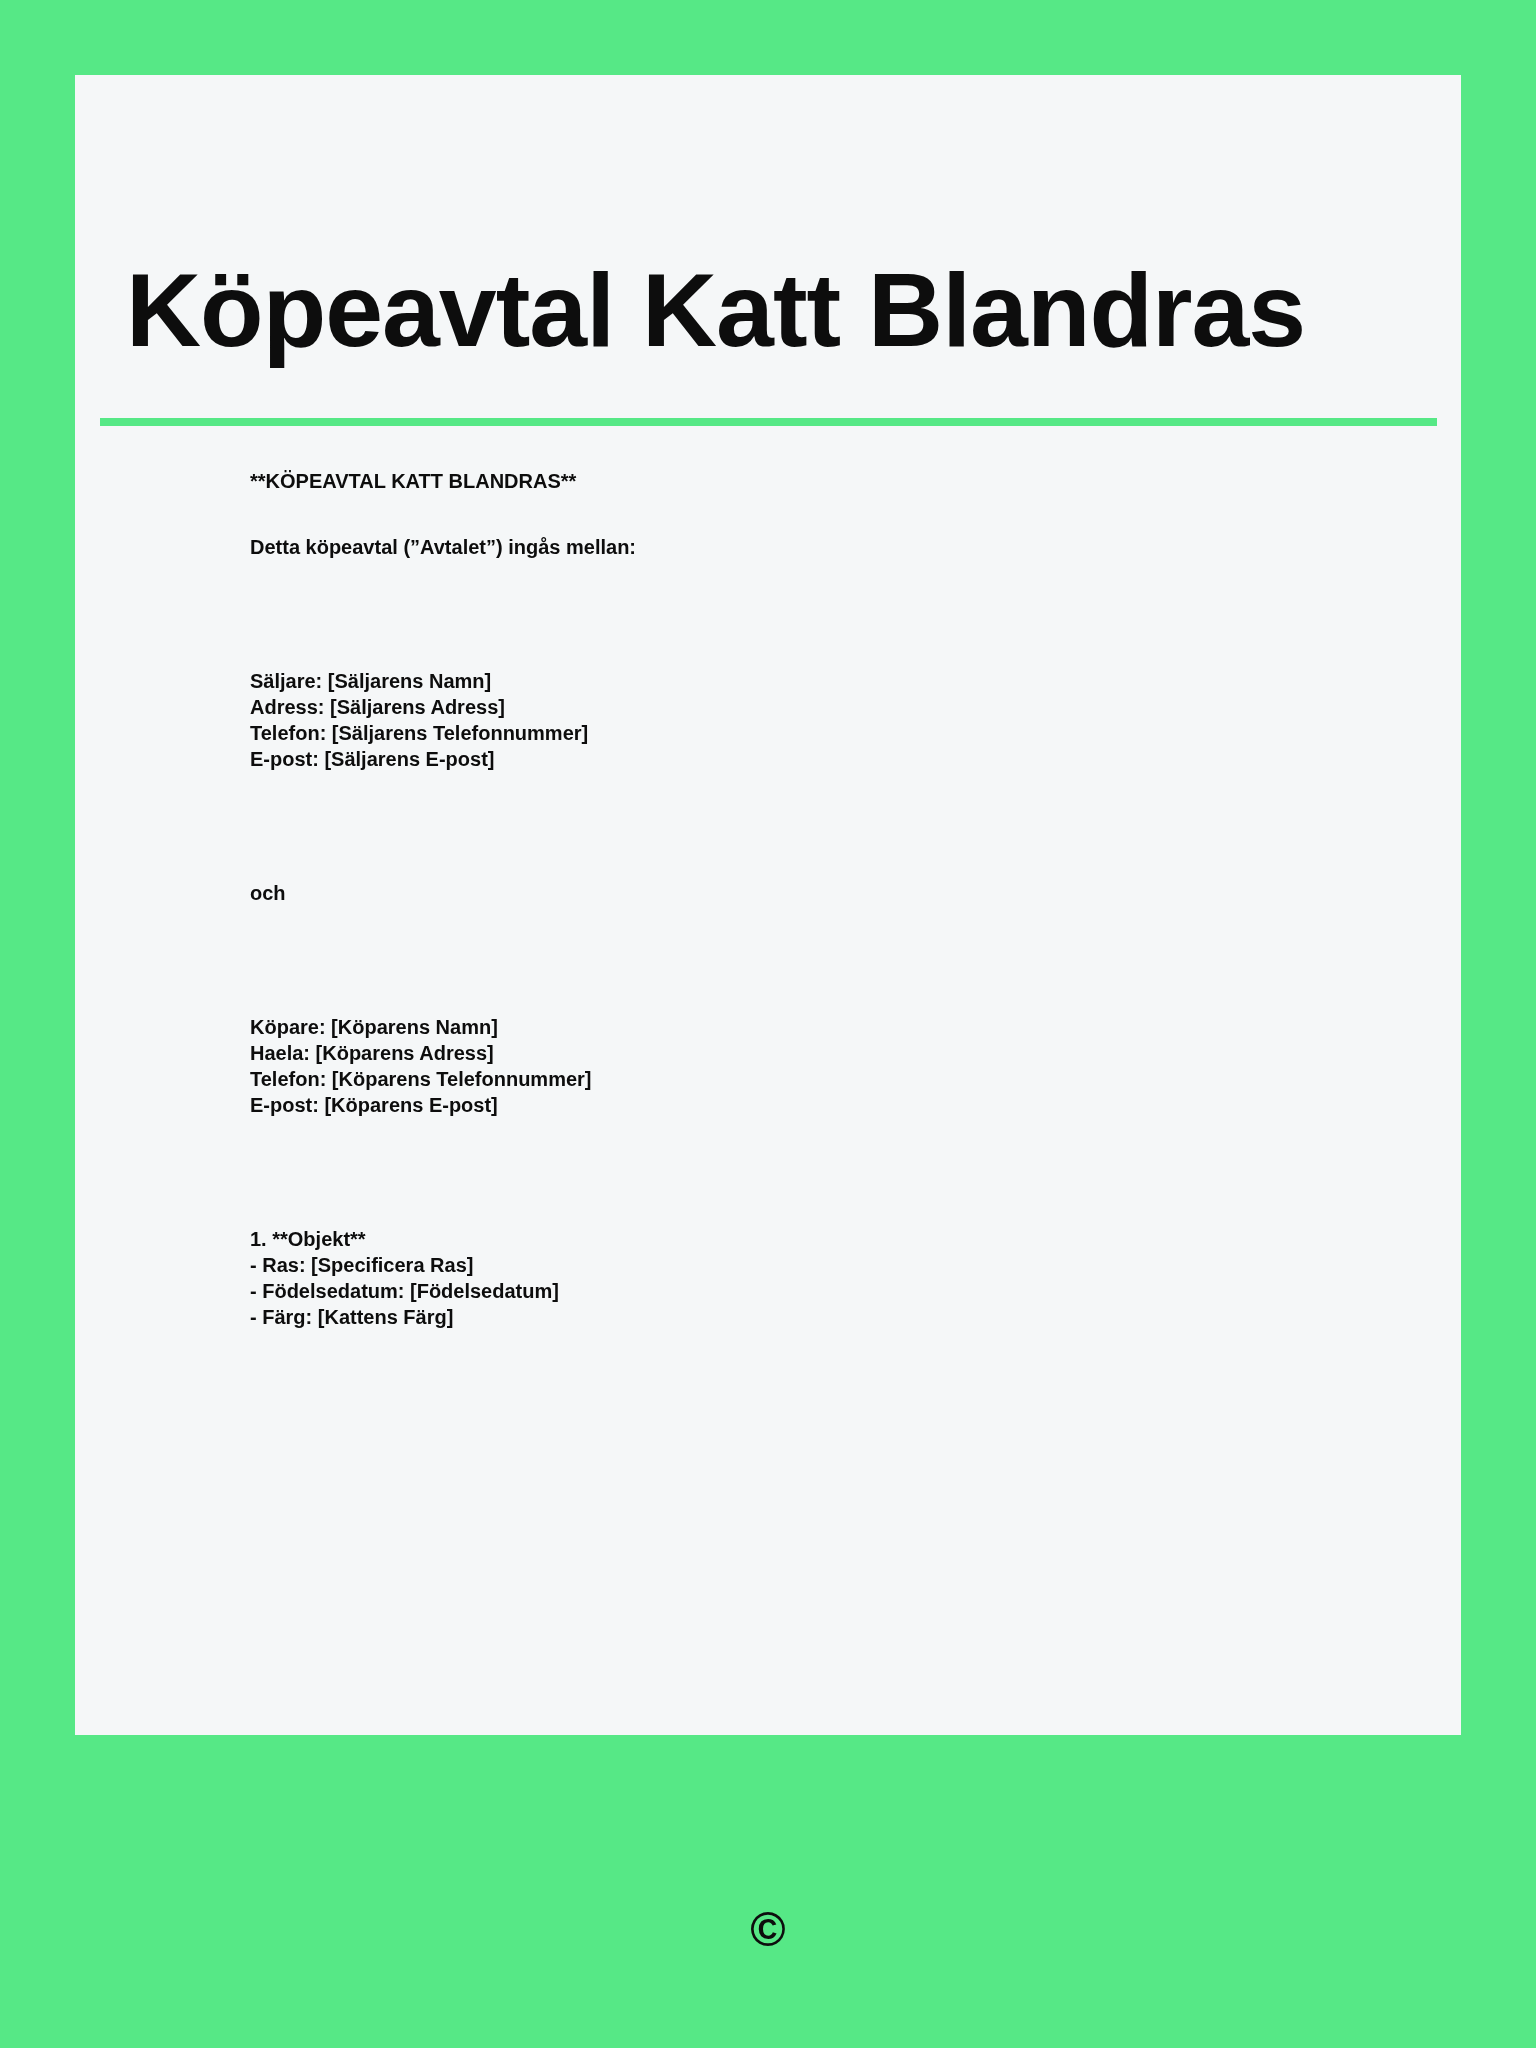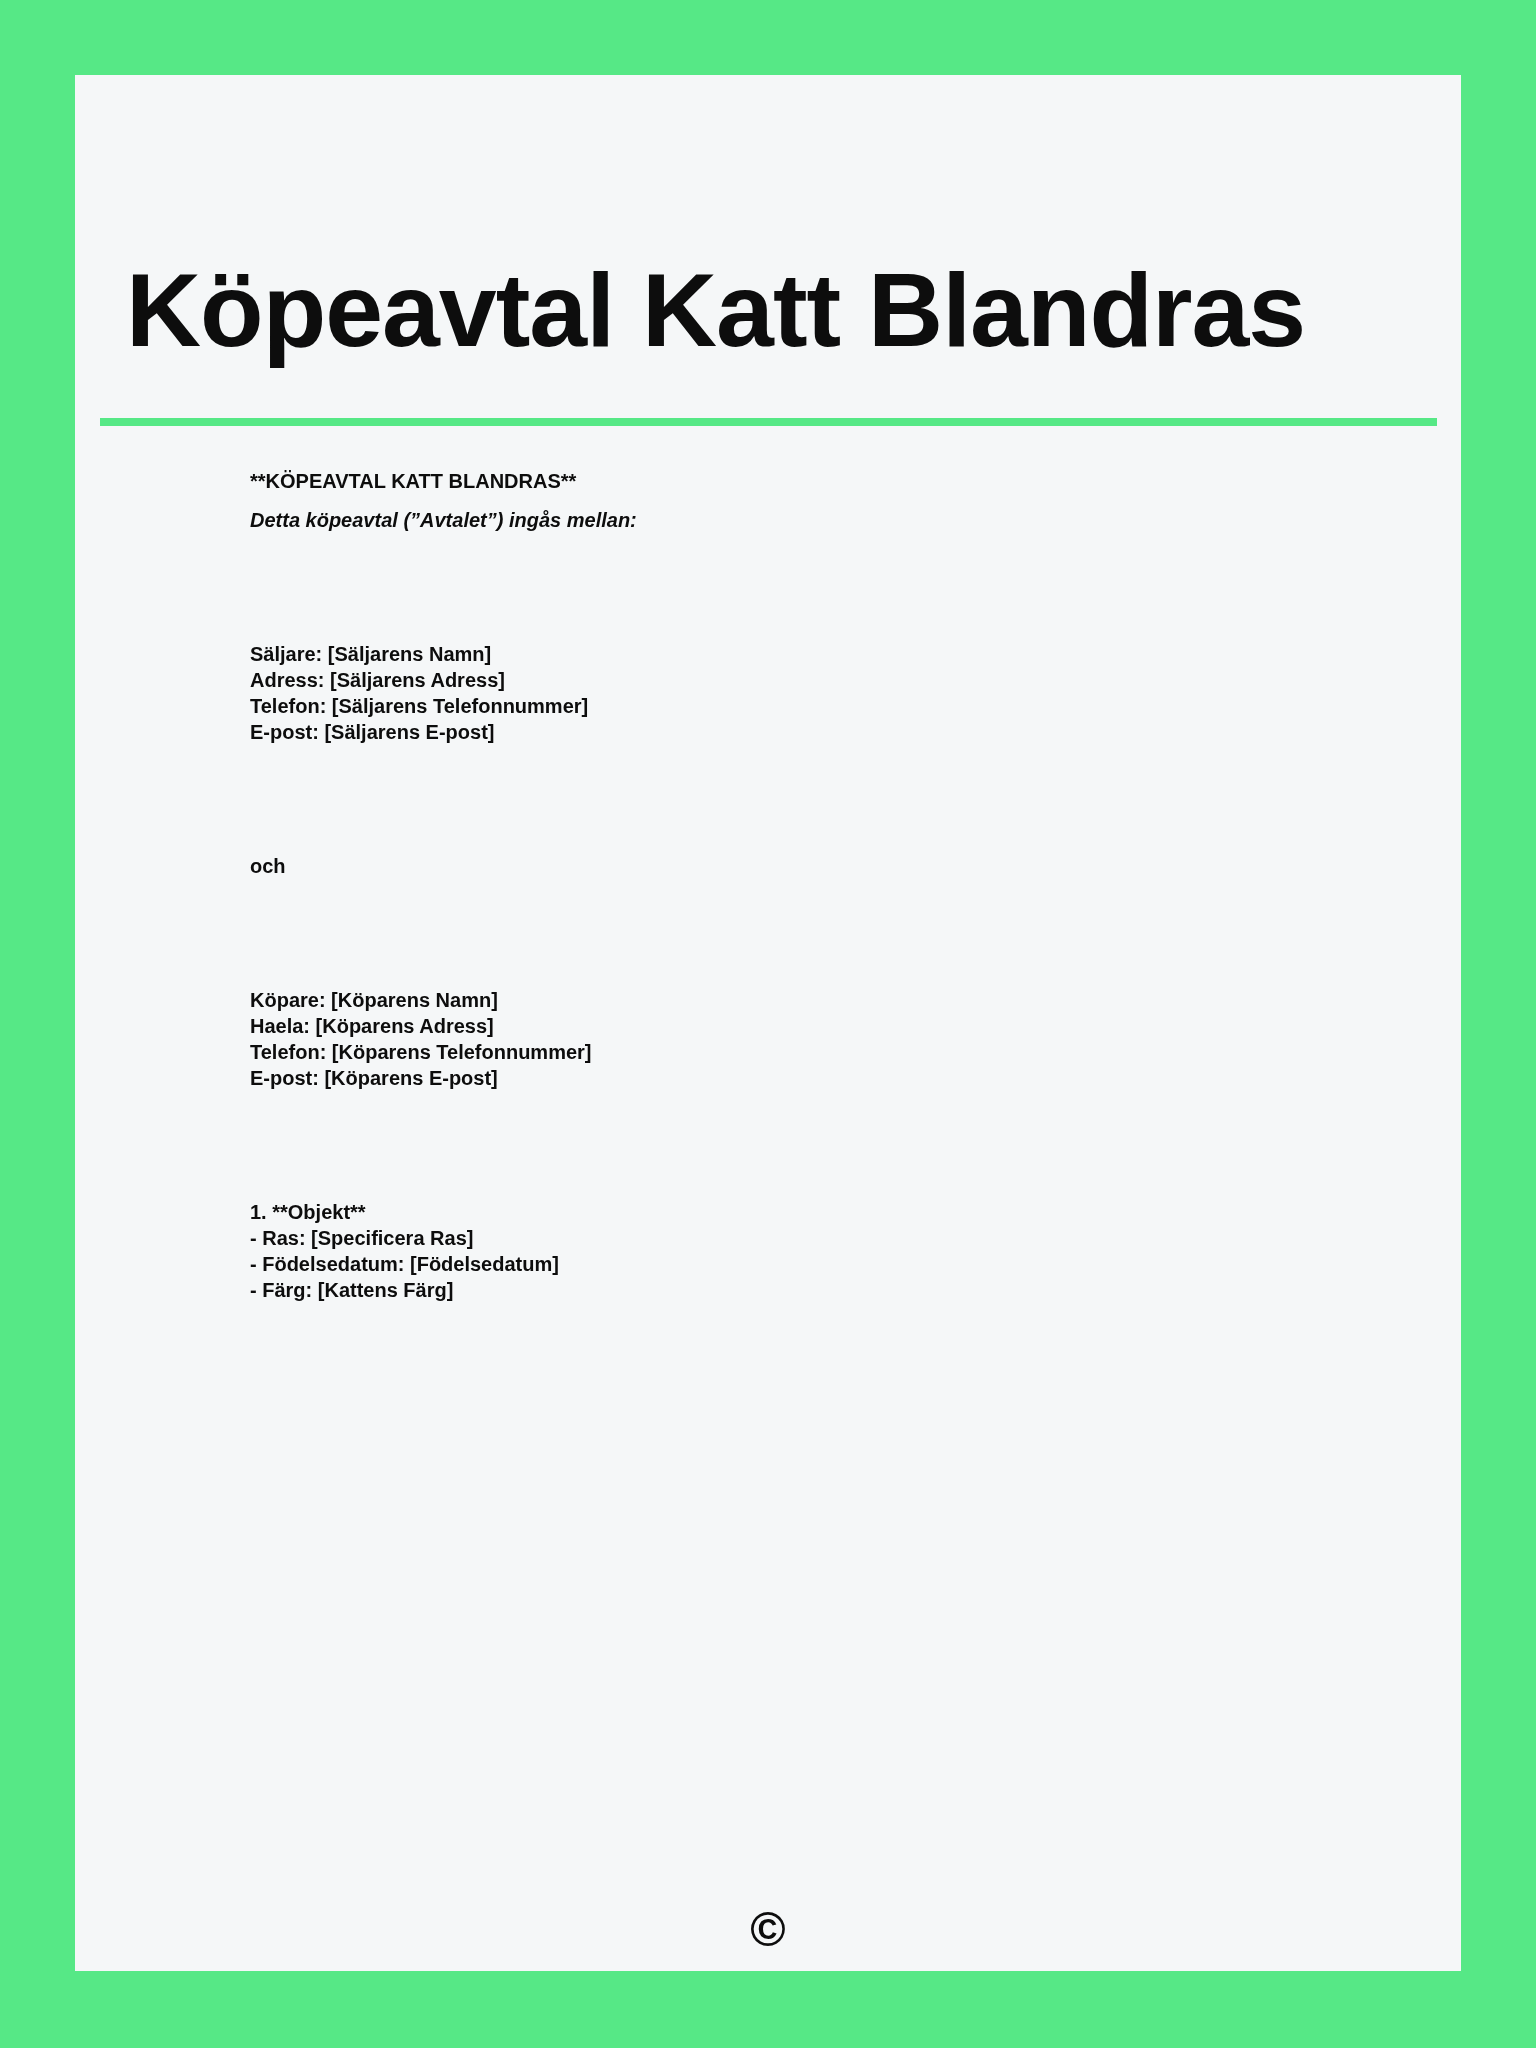--- a/index.html
+++ b/index.html
@@ -16,21 +16,21 @@
   }
   .frame {
     position: absolute;
     inset: 0;
   }
   .page {
     position: absolute;
     left: 75px;
     top: 75px;
     width: 1386px;
-    height: 1896px;
+    height: 1660px;
     background: var(--page-bg, #f5f7f8);
   }
   .title {
     position: absolute;
     left: 51px;
     top: 183px;
     margin: 0;
     font-size: 104px;
     line-height: 1;
     font-weight: bold;
@@ -53,21 +53,21 @@
     right: 40px;
   }
   .content p {
     margin: 0;
     font-size: 20px;
     line-height: 26px;
     font-weight: bold;
     color: var(--text-color, #0d0d0d);
     white-space: nowrap;
   }
-  .content p.gap-small  { margin-top: 13px; font-style: italic; }
+  .content p.gap-small  { margin-top: 40px; }
   .content p.gap-normal { }
   .content p.gap-large  { margin-top: 108px; }
   .copyright {
     position: absolute;
     top: 1827px;
     left: 0;
     width: 100%;
     text-align: center;
     font-size: 48px;
     font-weight: bold;

